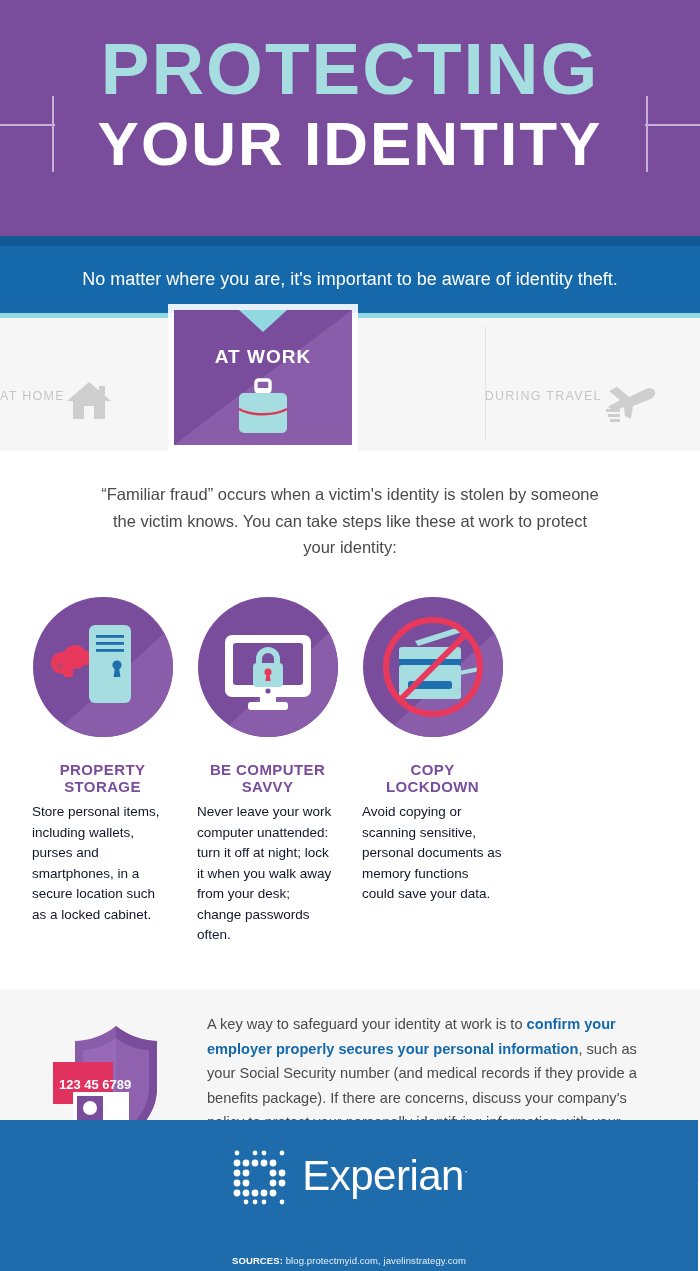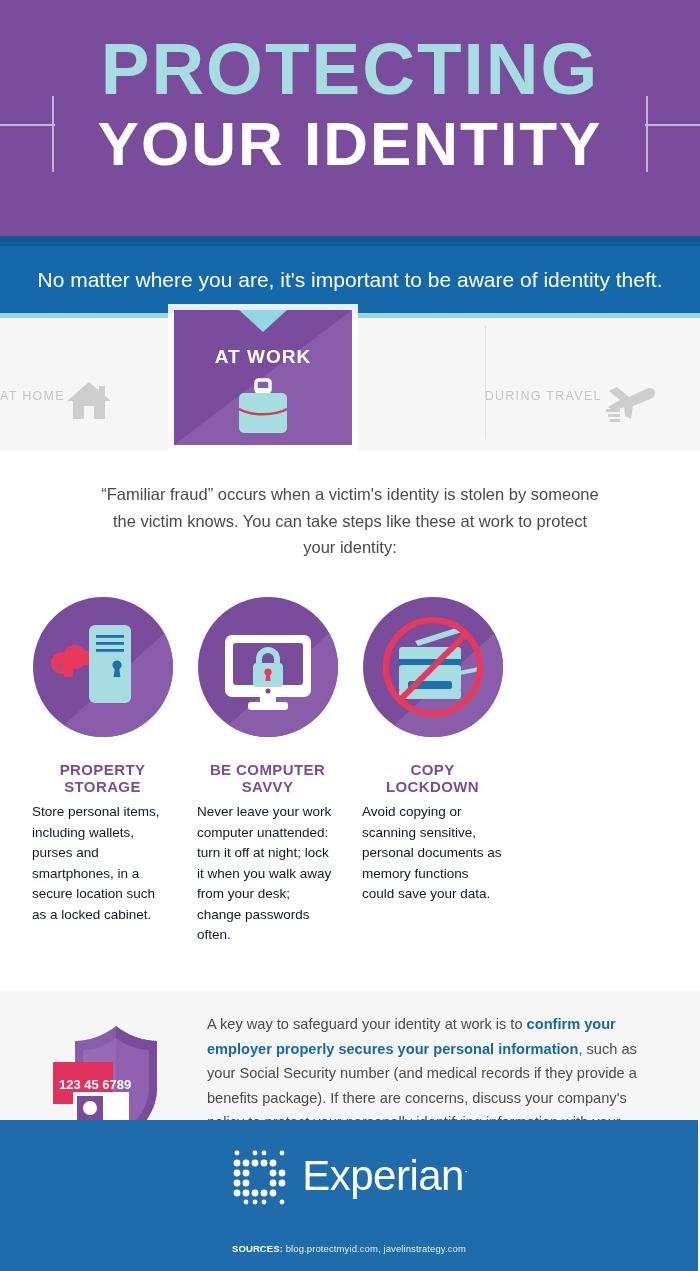--- a/index.html
+++ b/index.html
@@ -35,21 +35,21 @@
   .brk-r-h { right:0;  top:124px; width:55px; height:2px; }
   .brk-r-v { right:52px; top:96px; width:2px; height:76px; }
 
   
   .banner-top { width:700px; height:10px; background:#125a96; }
   .banner {
     width:700px; height:72px; background:#1569ab;
     display:flex; align-items:center; justify-content:center;
     border-bottom:5px solid #92d8e0;
   }
-  .banner-text { color:#ffffff; font-size:21px; text-align:center; }
+  .banner-text { color:#ffffff; font-size:18px; text-align:center; }
 
   
   .nav {
     position:relative; width:700px; height:133px;
     background:#f6f6f6; display:flex;
   }
   .nav-cell {
     flex:1; position:relative; display:flex; 
     align-items:center; justify-content:flex-start; padding-top:22px;
   }
@@ -120,21 +120,21 @@
 
   
   .footer {
     position:absolute; left:0; bottom:0; width:698px; height:151px;
     background:#1e6cab; display:flex; flex-direction:column;
     align-items:center; justify-content:flex-start; padding-top:25px;
   }
   .logo-row { display:flex; align-items:center; gap:10px; }
   .logo-word { color:#ffffff; font-size:42px; letter-spacing:-0.5px; line-height:1; position:relative; }
   .logo-word .tm { font-size:13px; vertical-align:super; }
-  .sources { margin-top:36px; font-size:9.5px; color:#e8eff6; letter-spacing:0.1px; }
+  .sources { margin-top:48px; font-size:9.5px; color:#e8eff6; letter-spacing:0.1px; }
   .sources b { font-weight:bold; color:#ffffff; }
 </style>
 </head>
 <body>
 
 <div class="header">
   <div class="brk brk-l-h"></div>
   <div class="brk brk-l-v"></div>
   <div class="brk brk-r-h"></div>
   <div class="brk brk-r-v"></div>

